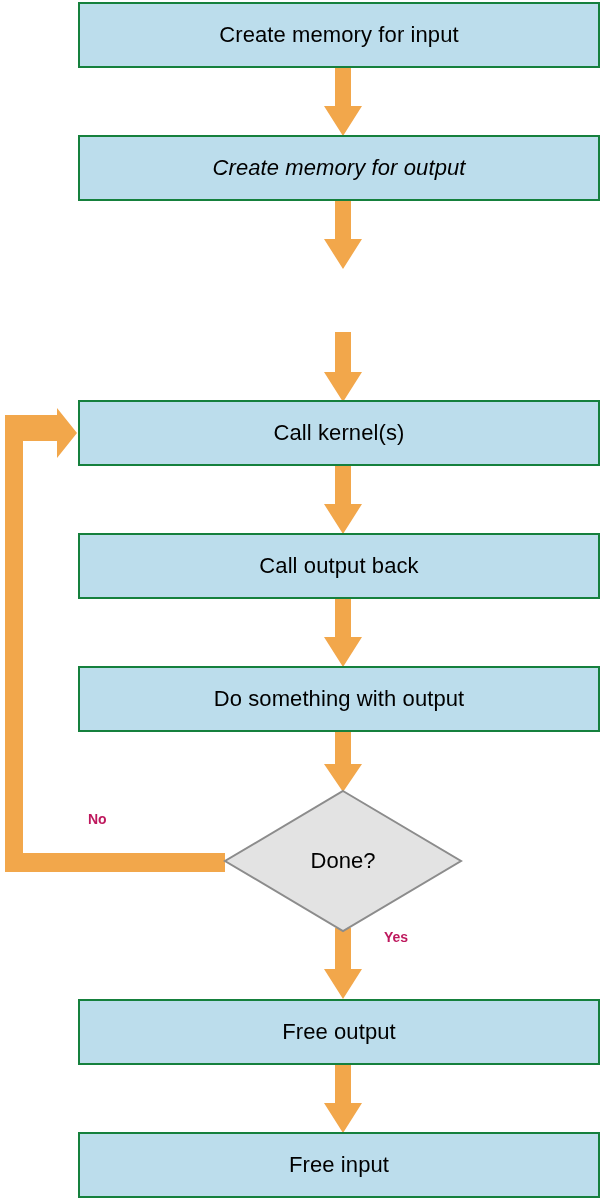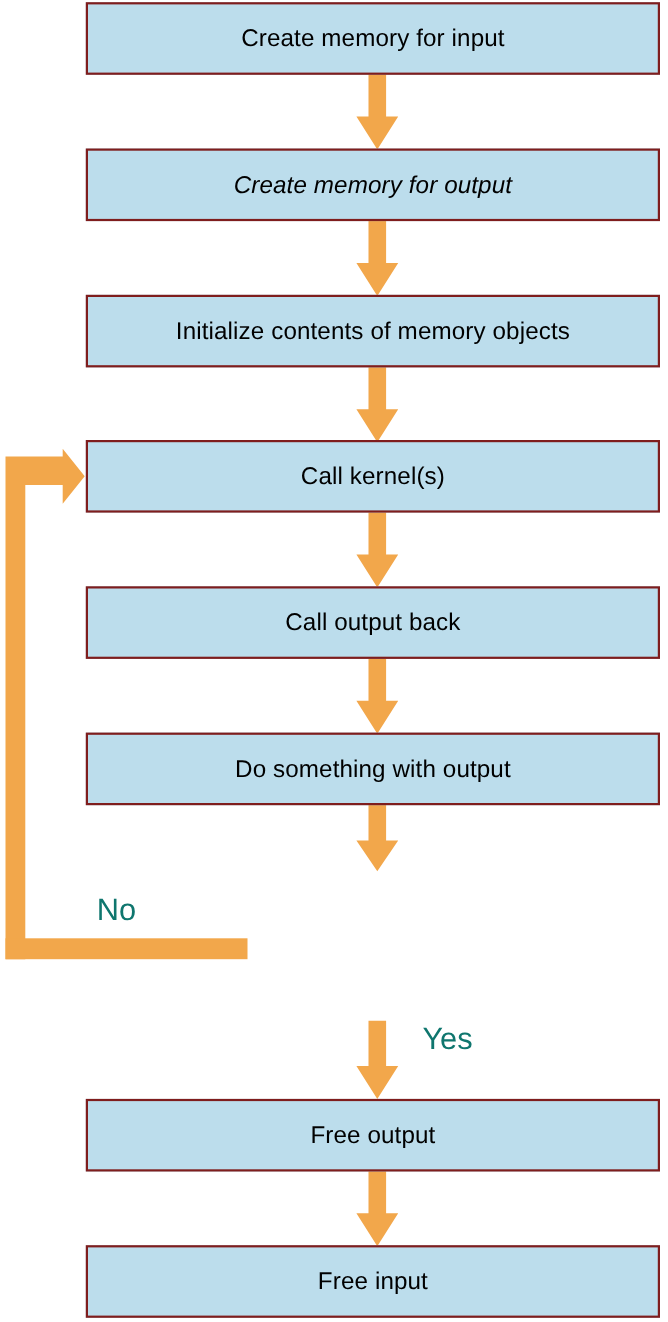--- a/index.html
+++ b/index.html
@@ -17,21 +17,21 @@
     background: #ffffff;
     overflow: hidden;
   }
   .process-box {
     position: absolute;
     left: 78px;
     width: 522px;
     height: 66px;
     box-sizing: border-box;
     background: #bcddec;
-    border: 2px solid #7f1d1d;
+    border: 2px solid #15803d;
     display: flex;
     align-items: center;
     justify-content: center;
     z-index: 4;
   }
   .process-box .box-label {
     font-size: 22px;
     line-height: 1;
     color: #000000;
     letter-spacing: 0.1px;
@@ -63,24 +63,25 @@
     height: 144px;
     display: flex;
     align-items: center;
     justify-content: center;
     font-size: 22px;
     color: #000000;
     white-space: nowrap;
   }
   .edge-label {
     position: absolute;
-    font-size: 28px;
-    color: #0f766e;
+    font-size: 14px;
+    color: #be185d;
     white-space: nowrap;
     z-index: 6;
+    font-weight: bold;
   }
   #label-no  { left: 88px;  top: 811px; }
   #label-yes { left: 384px; top: 929px; }
 </style>
 </head>
 <body>
 
 <div id="canvas">
 
   <svg class="arrow-svg" style="left:324px; top:66px;" width="38" height="70" viewBox="0 0 38 70">
@@ -121,36 +122,39 @@
   </svg>
 
   <div class="process-box" style="top:2px;">
     <span class="box-label">Create memory for input</span>
   </div>
 
   <div class="process-box" style="top:135px;font-style:italic;">
     <span class="box-label">Create memory for output</span>
   </div>
 
-  <div class="process-box" style="top:268px;">
-    <span class="box-label">Initialize contents of memory objects</span>
-  </div>
 
   <div class="process-box" style="top:400px;">
     <span class="box-label">Call kernel(s)</span>
   </div>
 
   <div class="process-box" style="top:533px;">
     <span class="box-label">Call output back</span>
   </div>
 
   <div class="process-box" style="top:666px;">
     <span class="box-label">Do something with output</span>
   </div>
 
+  <div class="decision-wrap">
+    <svg width="240" height="144" viewBox="0 0 240 144">
+      <polygon points="120,2 238,72 120,142 2,72" fill="#e3e3e3" stroke="#8c8c8c" stroke-width="2"></polygon>
+    </svg>
+    <div class="decision-label">Done?</div>
+  </div>
 
   <div class="process-box" style="top:1132px;">
     <span class="box-label">Free input</span>
   </div>
 
   <div class="process-box" style="top:999px;">
     <span class="box-label">Free output</span>
   </div>
 
   <div class="edge-label" id="label-no">No</div>

